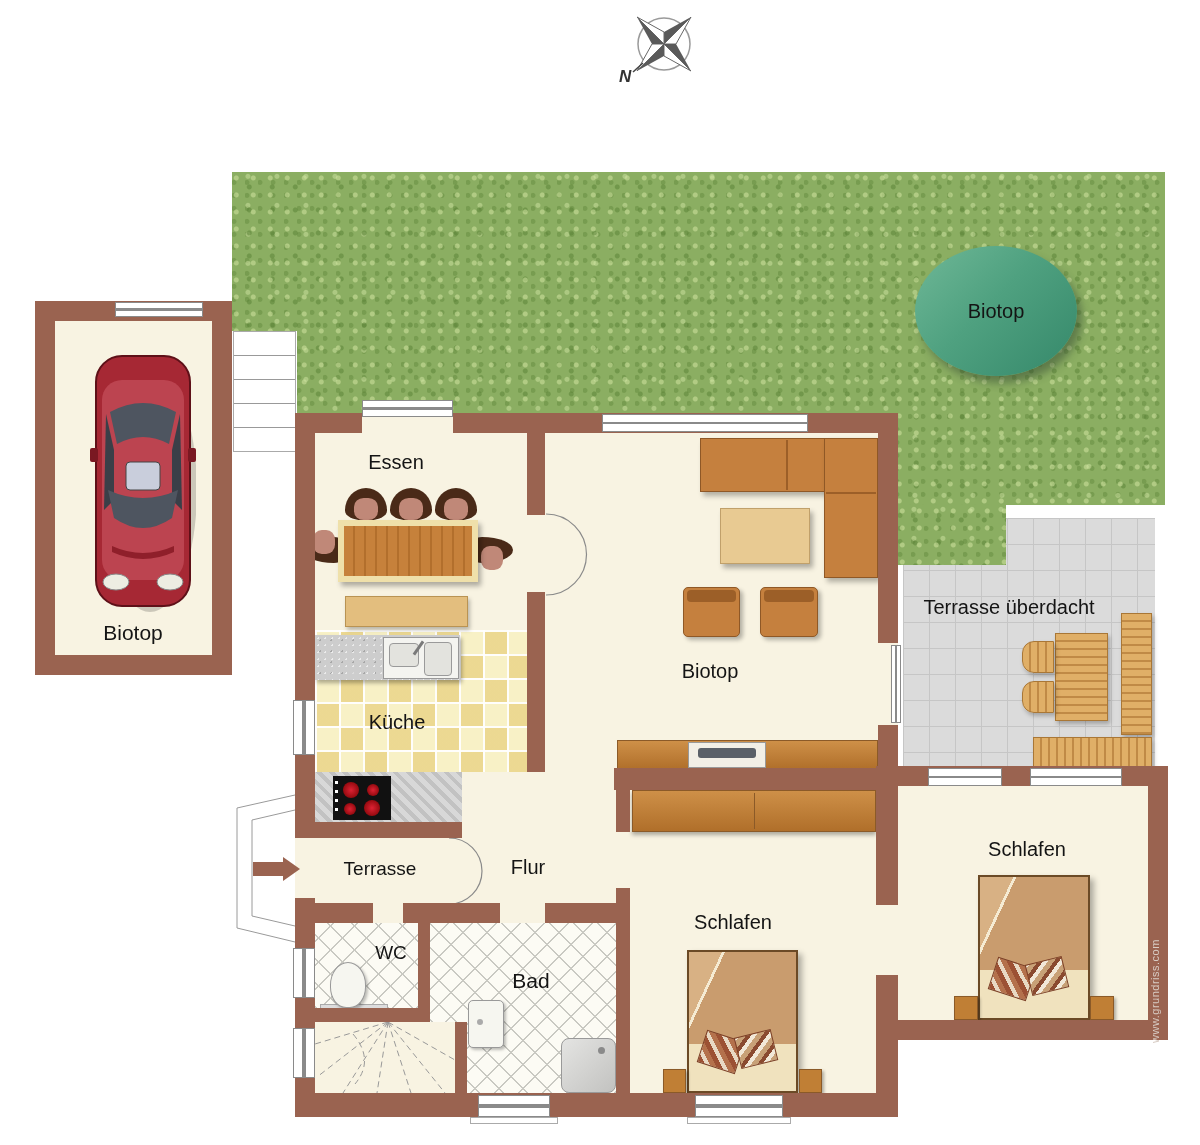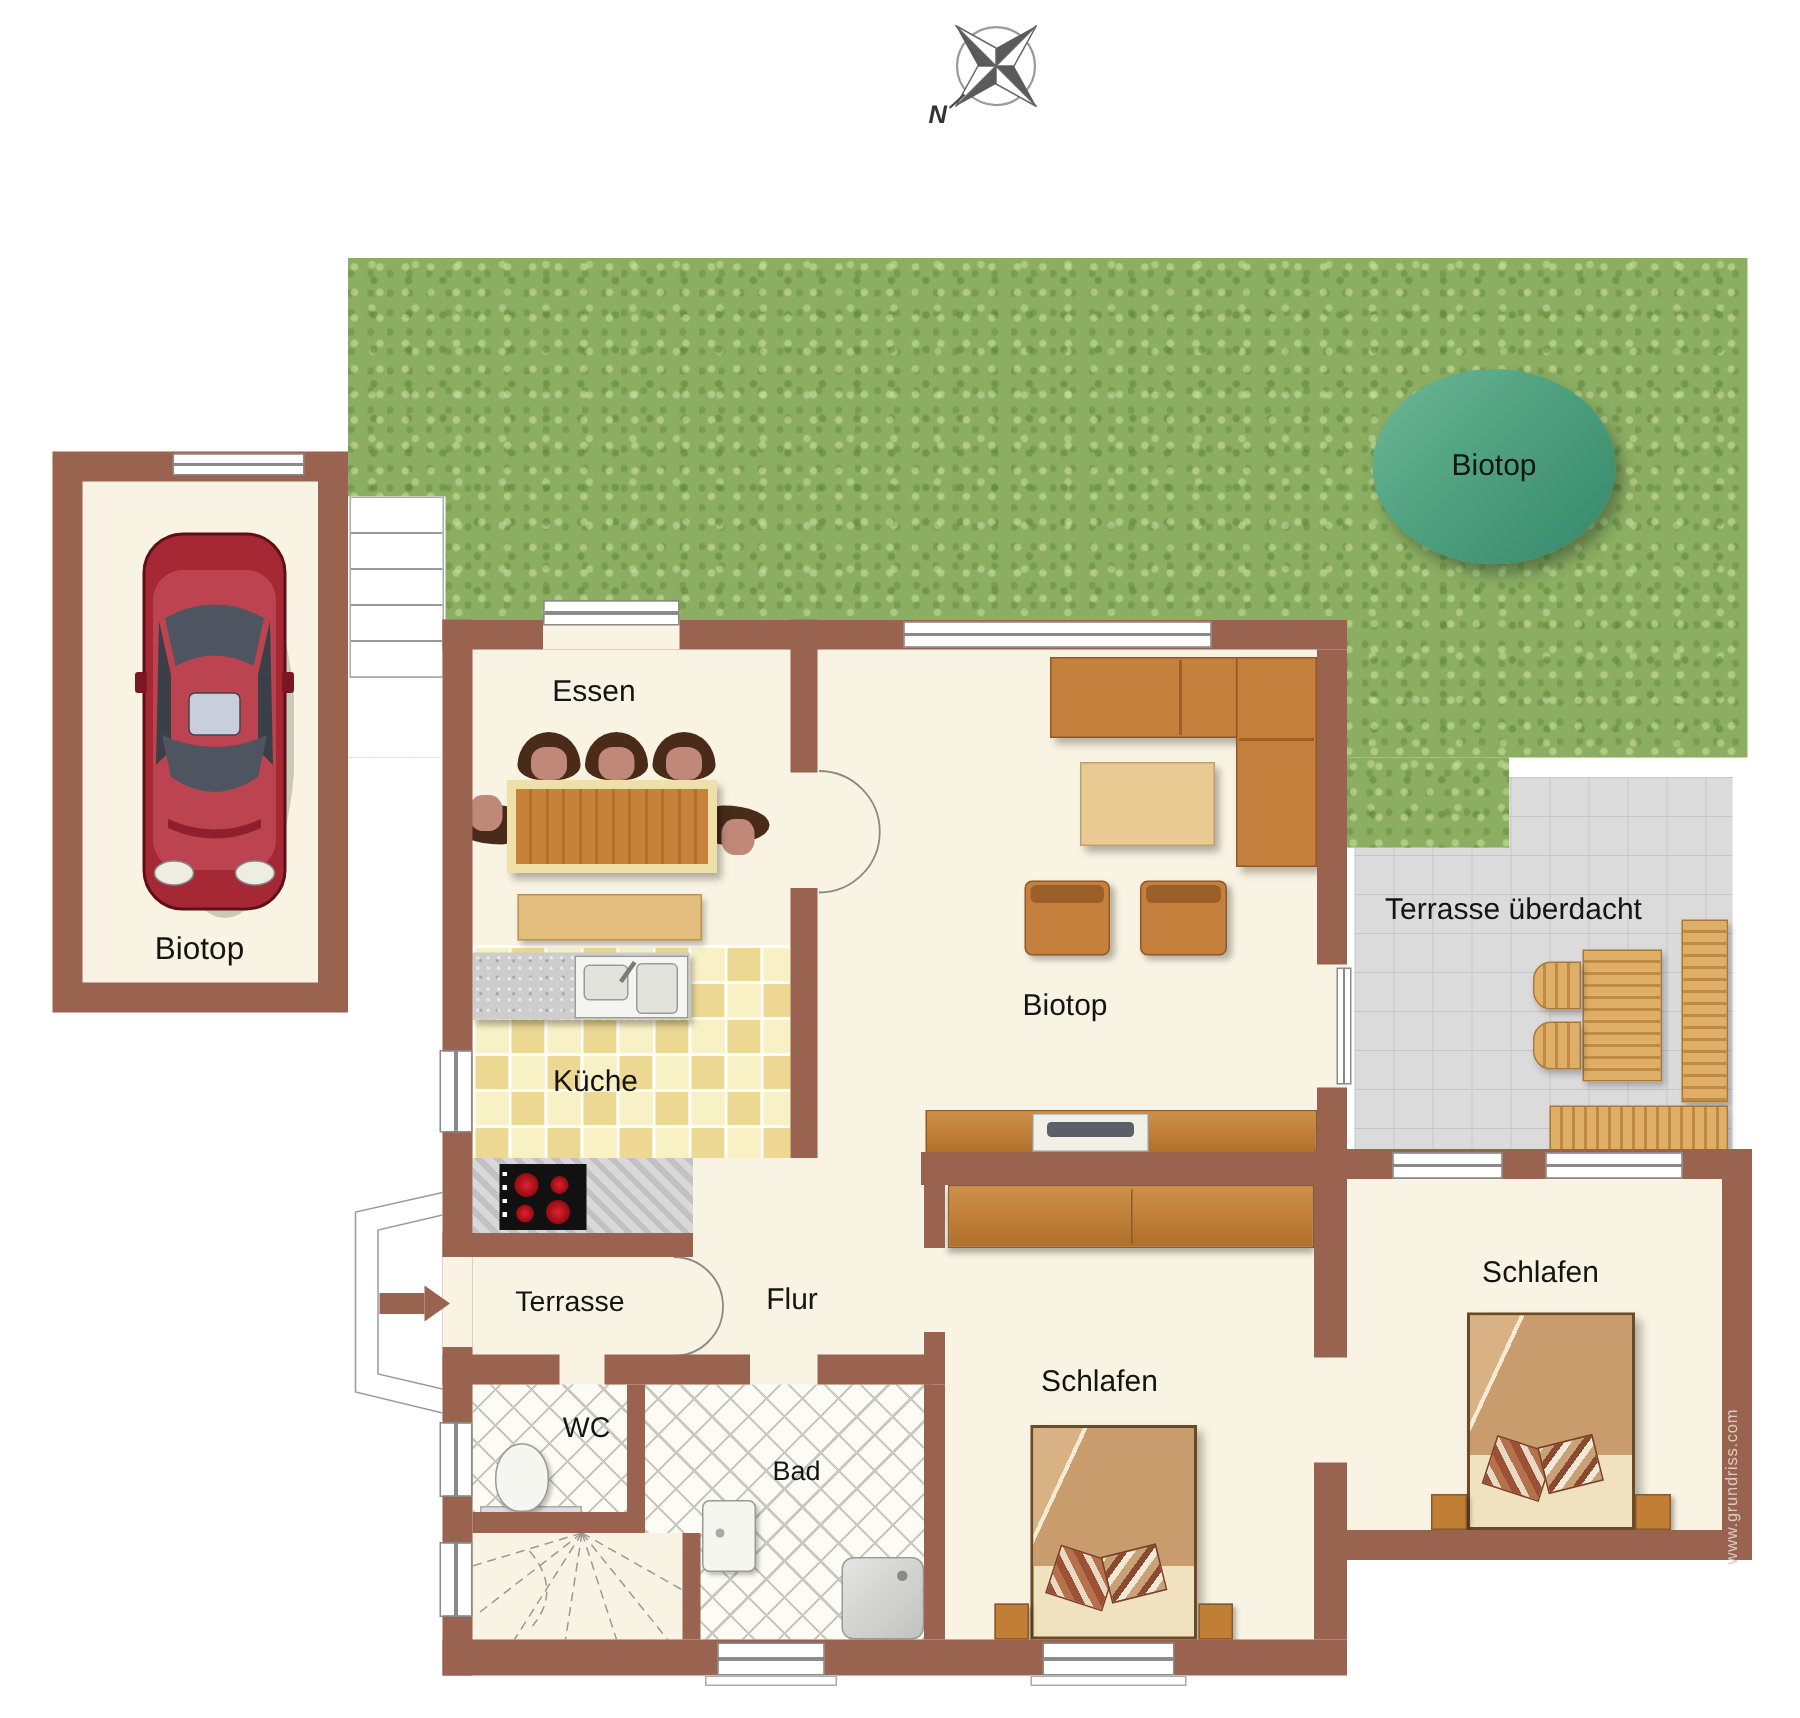--- a/index.html
+++ b/index.html
@@ -209,21 +209,21 @@
   <div class="abs room-label" style="left:391px;top:953px;font-size:19px">WC</div>
 
   <div class="abs" style="left:468px;top:1000px;width:36px;height:48px;background:#F6F6F0;
        border:1px solid #999;border-radius:5px;box-sizing:border-box;box-shadow:2px 2px 3px rgba(0,0,0,.25)">
     <div class="abs" style="left:8px;top:18px;width:6px;height:6px;border-radius:50%;background:#AAA"></div>
   </div>
   <div class="abs" style="left:561px;top:1038px;width:55px;height:55px;border-radius:8px;
        background:linear-gradient(135deg,#E4E4E2,#C2C2C0);border:1px solid #999;box-sizing:border-box">
     <div class="abs" style="left:36px;top:8px;width:7px;height:7px;border-radius:50%;background:#8A8A8A"></div>
   </div>
-  <div class="abs room-label" style="left:531px;top:981px;font-size:18px">Bad</div>
+  <div class="abs room-label" style="left:531px;top:981px;font-size:21px">Bad</div>
 
   <div class="abs wood" style="left:632px;top:790px;width:244px;height:42px;border:1px solid #8B5A28;
        box-sizing:border-box;box-shadow:0 3px 4px rgba(0,0,0,.3)">
     <div class="abs" style="left:50%;top:2px;bottom:2px;width:1px;background:#8B5A28"></div>
   </div>
   <div class="abs bed" style="left:687px;top:950px;width:111px;height:143px">
     <div class="duvet"></div>
       <div class="pillow-a"></div>
       <div class="pillow-b"></div>
   </div>

